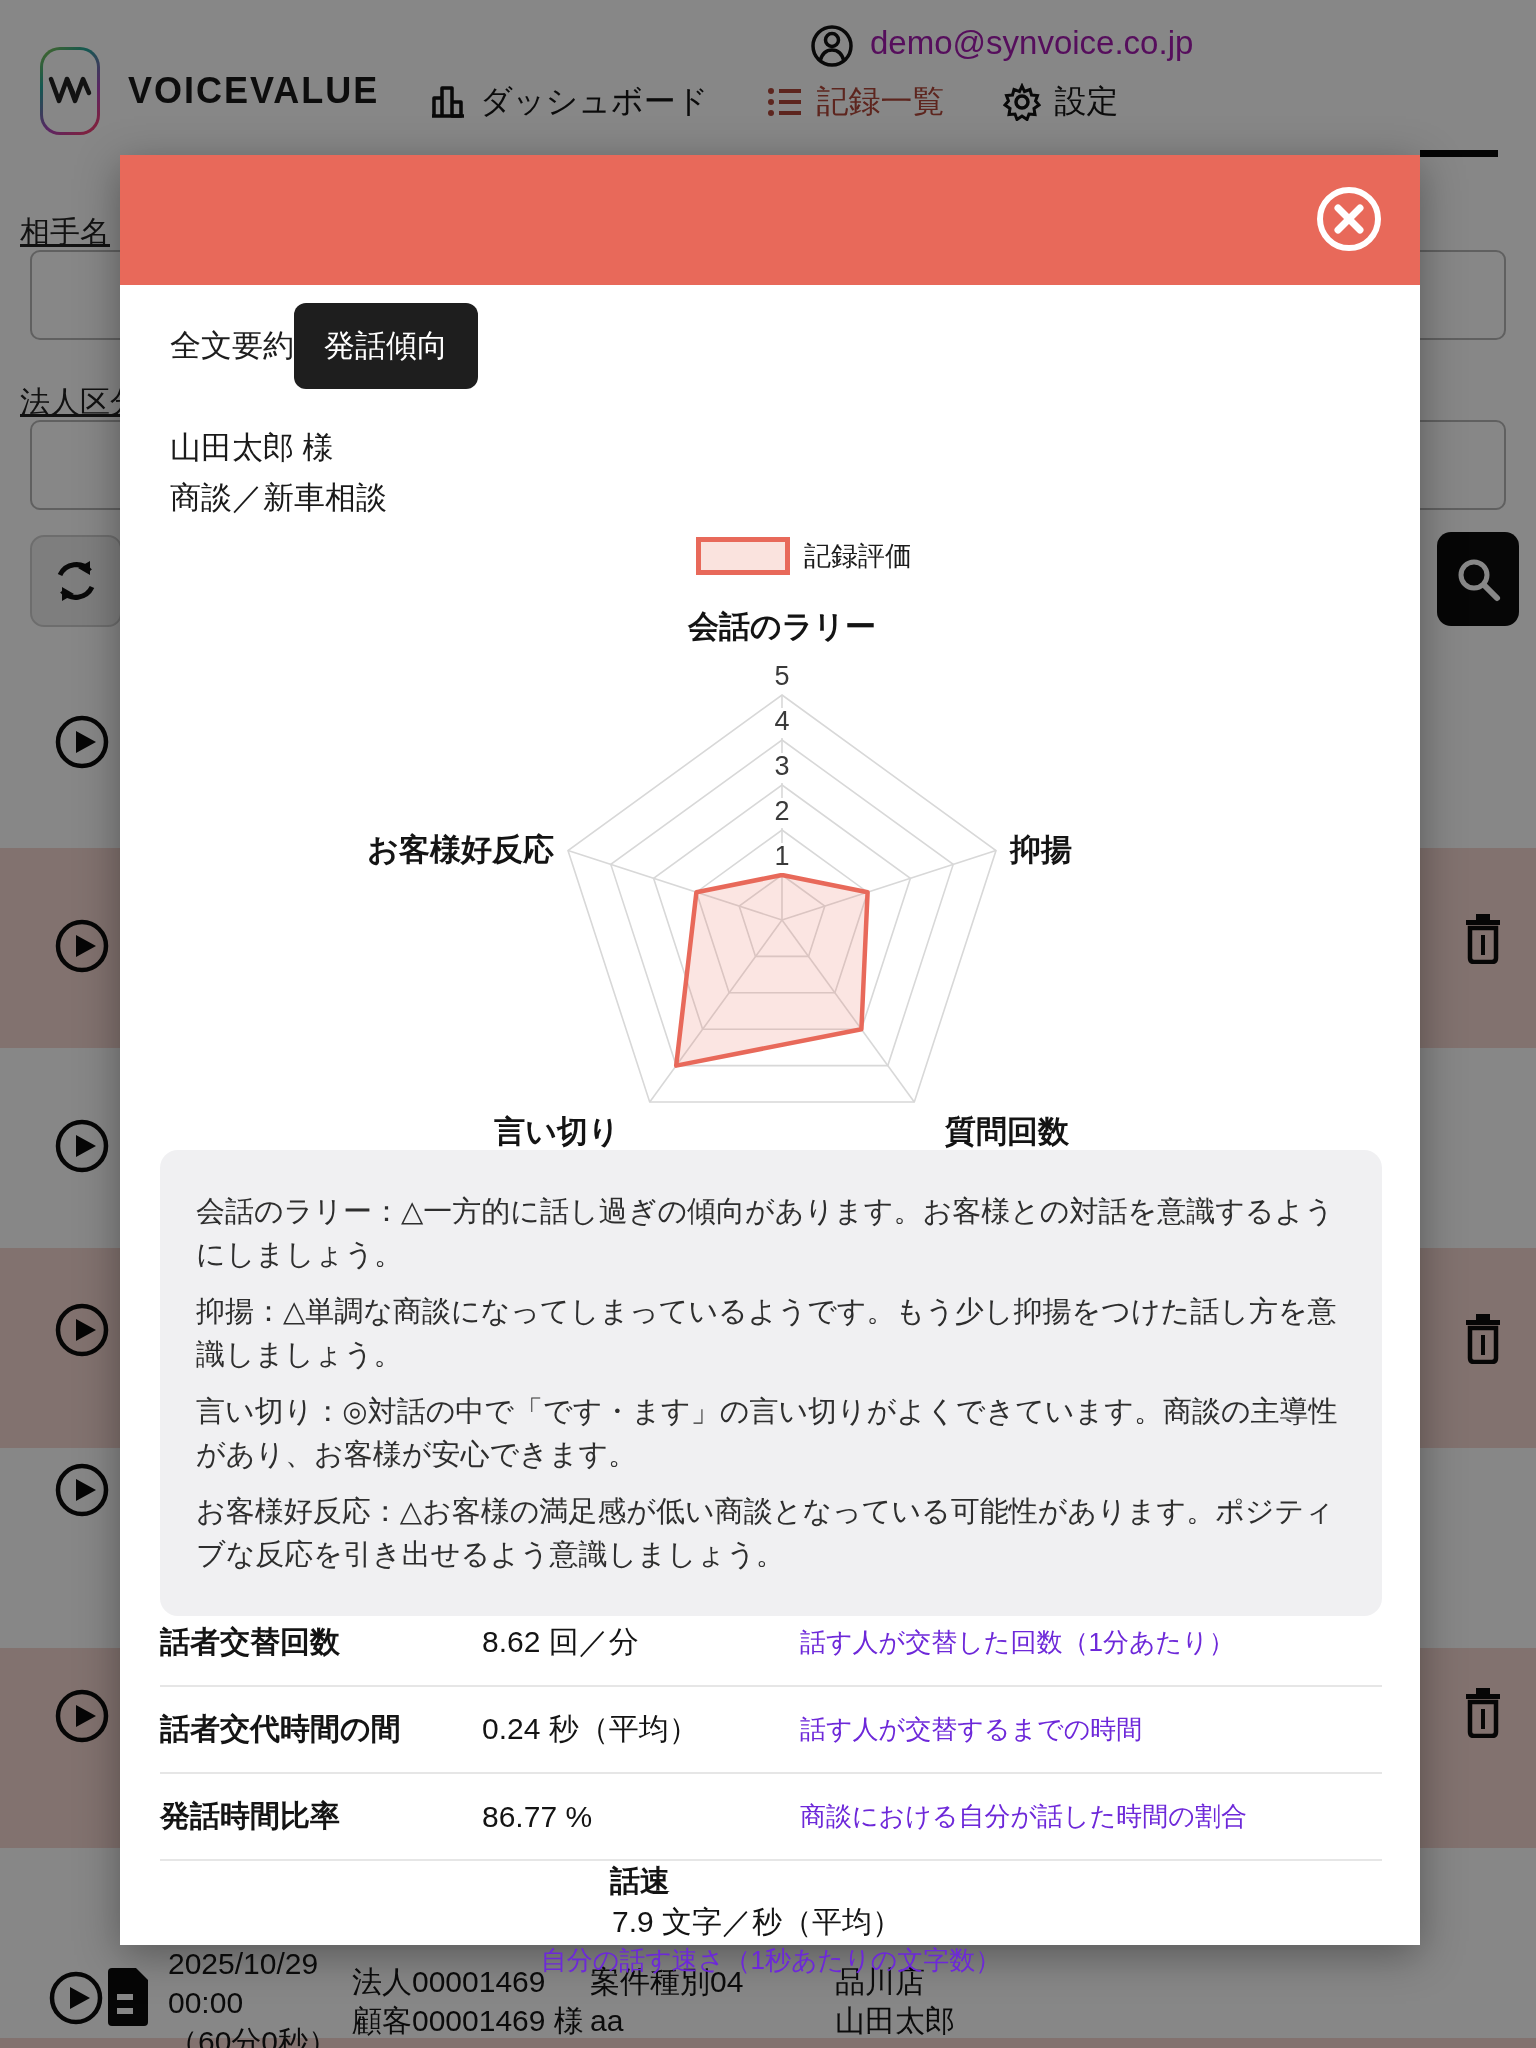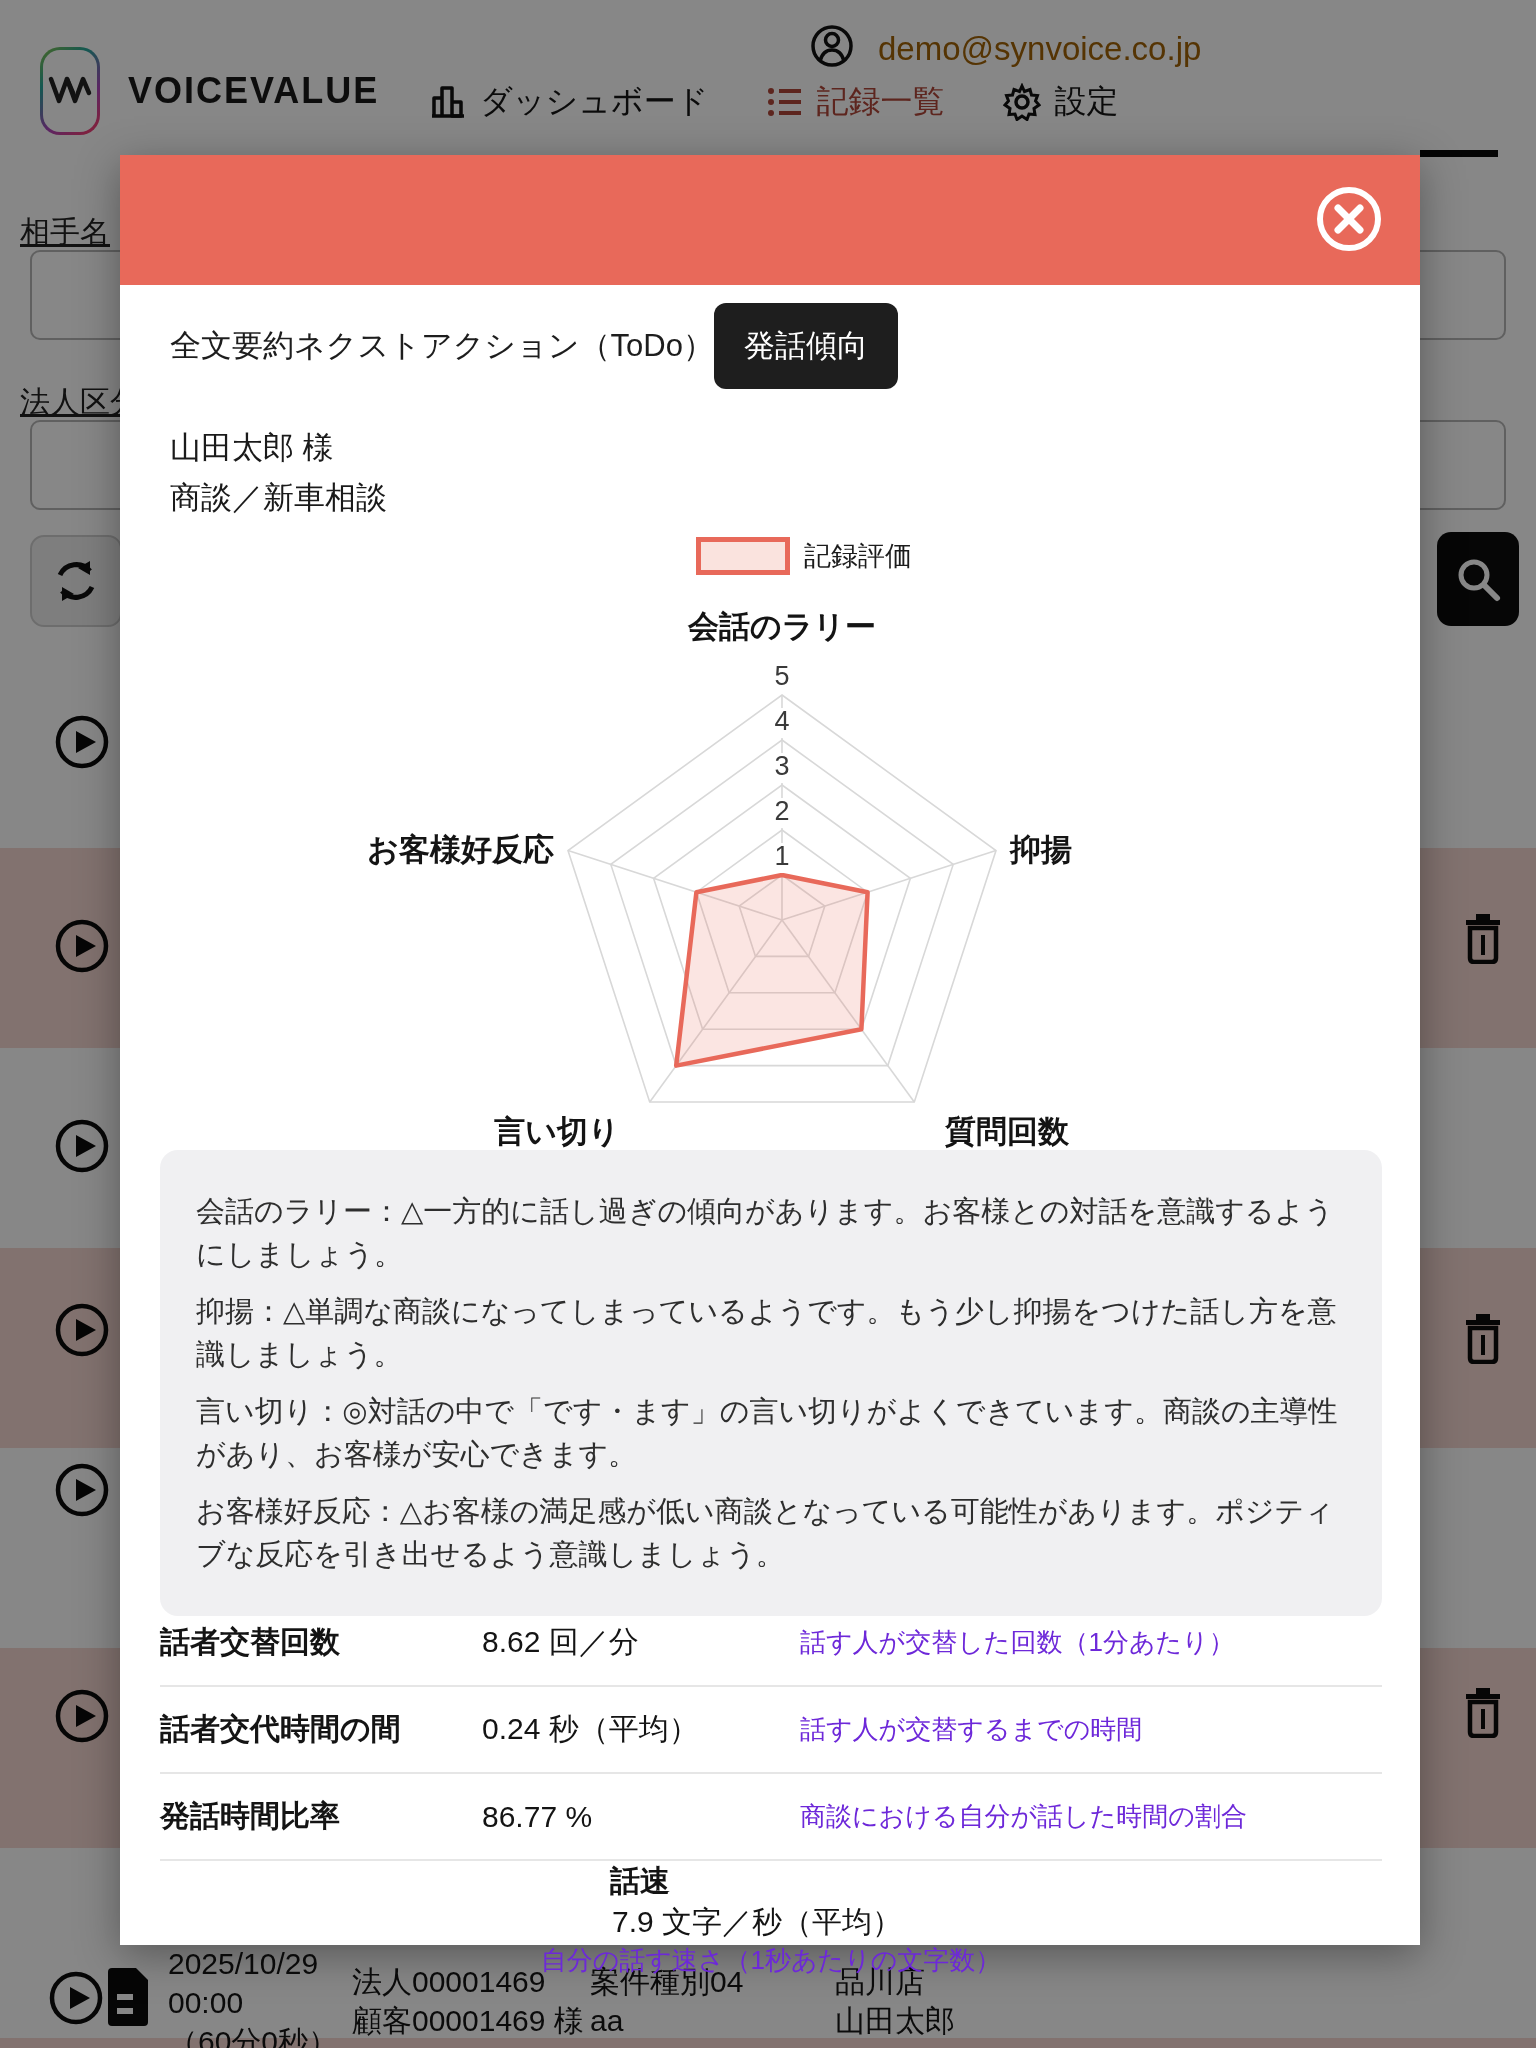--- a/index.html
+++ b/index.html
@@ -9,21 +9,21 @@
   
   #page{position:absolute;inset:0;background:#fff;z-index:1;}
   .logo-frame{left:40px;top:47px;width:60px;height:88px;border-radius:20px;
     background:linear-gradient(140deg,#8bc34a,#26a69a 30%,#ab47bc 65%,#ec407a 90%);
     padding:3px;box-sizing:border-box;}
   .logo-inner{width:100%;height:100%;background:#fff;border-radius:17px;display:flex;align-items:center;justify-content:center;}
   .brand{left:128px;top:70px;font-size:36px;font-weight:700;letter-spacing:2px;}
   .nav{top:80px;left:430px;display:flex;align-items:center;gap:58px;font-size:32px;}
   .nav-item{display:flex;align-items:center;gap:14px;color:#161616;}
   .nav-item.active{color:#b0473a;}
-  .email{top:24px;left:810px;display:flex;align-items:flex-end;gap:24px;font-size:33px;color:#a16207;}
+  .email{top:24px;left:810px;display:flex;align-items:flex-start;gap:16px;font-size:33px;color:#a21caf;}
   .nav-underline{left:1420px;top:150px;width:78px;height:7px;background:#0a0a0a;}
   .flabel{font-size:30px;color:#222;text-decoration:underline;}
   .finput{background:#fff;border:2px solid #b5b5b5;border-radius:10px;box-sizing:border-box;}
   .btn-reset{left:30px;top:535px;width:92px;height:92px;border-radius:14px;background:#efefef;border:2px solid #cfcfcf;
     display:flex;align-items:center;justify-content:center;box-sizing:border-box;}
   .btn-search{left:1437px;top:532px;width:82px;height:94px;border-radius:14px;background:#0d0d0d;
     display:flex;align-items:center;justify-content:center;}
   .row{left:0;width:1536px;}
   .row.white{background:#fff;}
   .row.pink{background:#f6d8d1;}
@@ -217,21 +217,20 @@
     <svg class="close-btn" viewBox="0 0 68 68">
       <circle cx="34" cy="34" r="29" fill="none" stroke="#fff" stroke-width="6"></circle>
       <line x1="23" y1="23" x2="45" y2="45" stroke="#fff" stroke-width="7" stroke-linecap="round"></line>
       <line x1="45" y1="23" x2="23" y2="45" stroke="#fff" stroke-width="7" stroke-linecap="round"></line>
     </svg>
   </div>
 
   <div class="tabs">
     <div class="tab">全文</div>
     <div class="tab">要約</div>
-    <div class="tab">ネクストアクション（ToDo）</div>
     <div class="tab pill">発話傾向</div>
   </div>
 
   <div class="cust">山田太郎 様</div>
   <div class="rectype">商談／新車相談</div>
 
   <div class="legend">
     <span class="legend-swatch"></span>
     <span class="legend-label">記録評価</span>
   </div>

